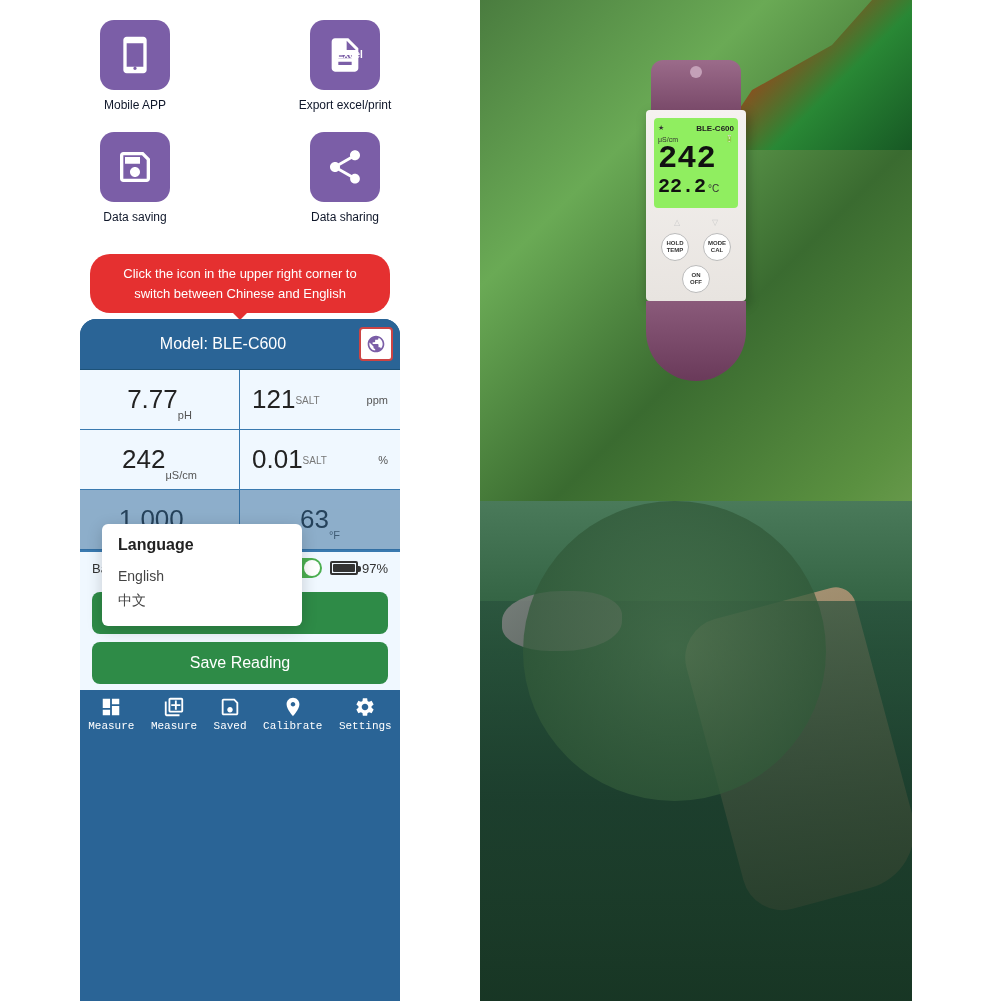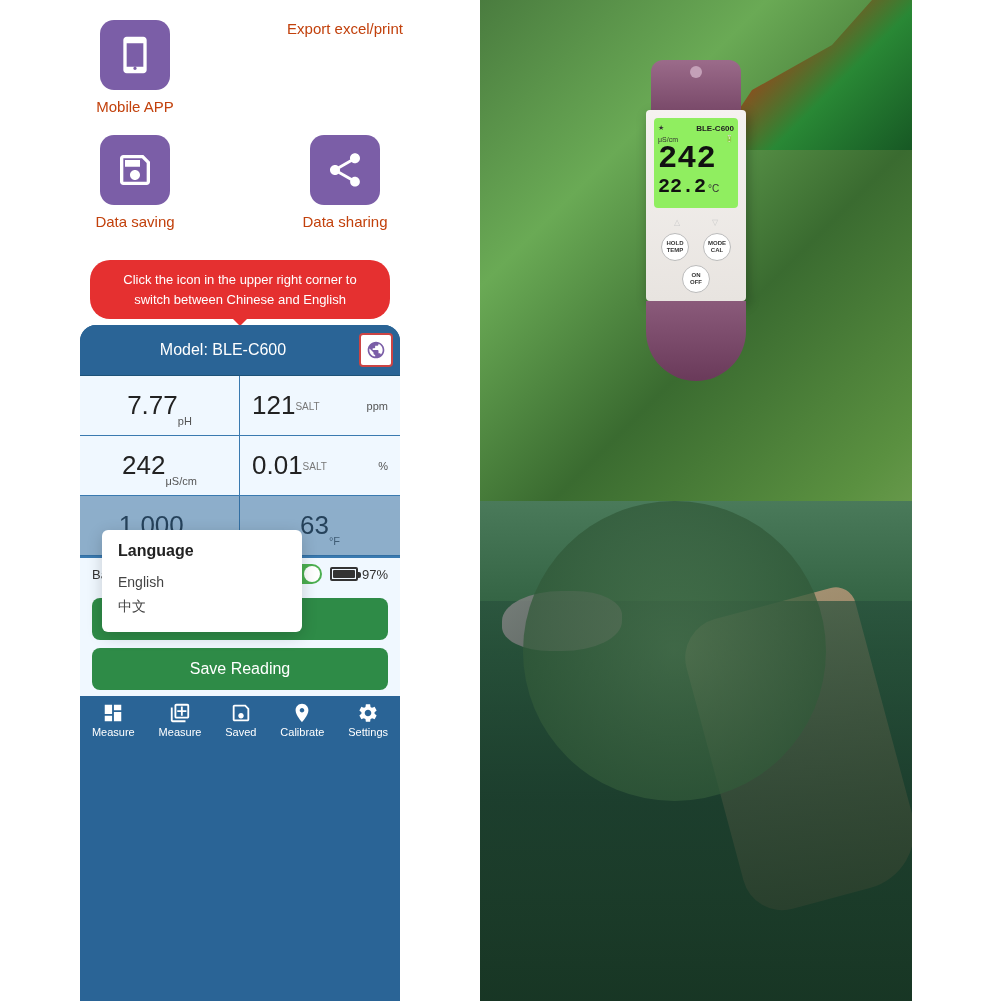--- a/index.html
+++ b/index.html
@@ -47,22 +47,22 @@
       display: flex;
       align-items: center;
       justify-content: center;
     }
     .feature-icon-box svg {
       width: 40px;
       height: 40px;
       fill: white;
     }
     .feature-label {
-      font-size: 15px;
-      color: #c2410c;
+      font-size: 12px;
+      color: #0f172a;
       text-align: right;
     }
 
     
     .tooltip-bubble {
       background: #e53030;
       color: white;
       border-radius: 20px;
       padding: 10px 18px;
       font-size: 13px;
@@ -271,20 +271,21 @@
       padding: 8px 12px 6px;
     }
 
     
     .phone-navbar {
       background: #2a6496;
       display: flex;
       align-items: center;
       justify-content: space-around;
       padding: 6px 0 4px;
+      font-family: Liberation Mono, monospace;
     }
     .nav-item {
       display: flex;
       flex-direction: column;
       align-items: center;
       gap: 2px;
       cursor: pointer;
     }
     .nav-item svg { width: 22px; height: 22px; fill: white; }
     .nav-label { font-size: 11px; color: white; }
@@ -453,20 +454,26 @@
     <div class="feature-item">
       <div class="feature-icon-box">
         <svg viewBox="0 0 24 24">
           <path d="M17 1H7C5.9 1 5 1.9 5 3v18c0 1.1.9 2 2 2h10c1.1 0 2-.9 2-2V3c0-1.1-.9-2-2-2zm0 18H7V5h10v14zm-5 2c-.55 0-1-.45-1-1s.45-1 1-1 1 .45 1 1-.45 1-1 1z"></path>
         </svg>
       </div>
       <span class="feature-label">Mobile APP</span>
     </div>
 
     <div class="feature-item">
+      <div class="feature-icon-box">
+        <svg viewBox="0 0 24 24">
+          <path d="M14 2H6c-1.1 0-2 .9-2 2v16c0 1.1.9 2 2 2h12c1.1 0 2-.9 2-2V8l-6-6zm2 16H8v-2h8v2zm0-4H8v-2h8v2zm-3-5V3.5L18.5 9H13z"></path>
+          <text x="7" y="14" font-size="6" fill="white" font-weight="bold">Excel</text>
+        </svg>
+      </div>
       <span class="feature-label">Export excel/print</span>
     </div>
 
     <div class="feature-item">
       <div class="feature-icon-box">
         <svg viewBox="0 0 24 24">
           <path d="M17 3H5c-1.11 0-2 .9-2 2v14c0 1.1.89 2 2 2h14c1.1 0 2-.9 2-2V7l-4-4zm2 16H5V5h11.17L19 7.83V19zm-7-7c-1.66 0-3 1.34-3 3s1.34 3 3 3 3-1.34 3-3-1.34-3-3-3zM6 6h9v4H6z"></path>
         </svg>
       </div>
       <span class="feature-label">Data saving</span>

